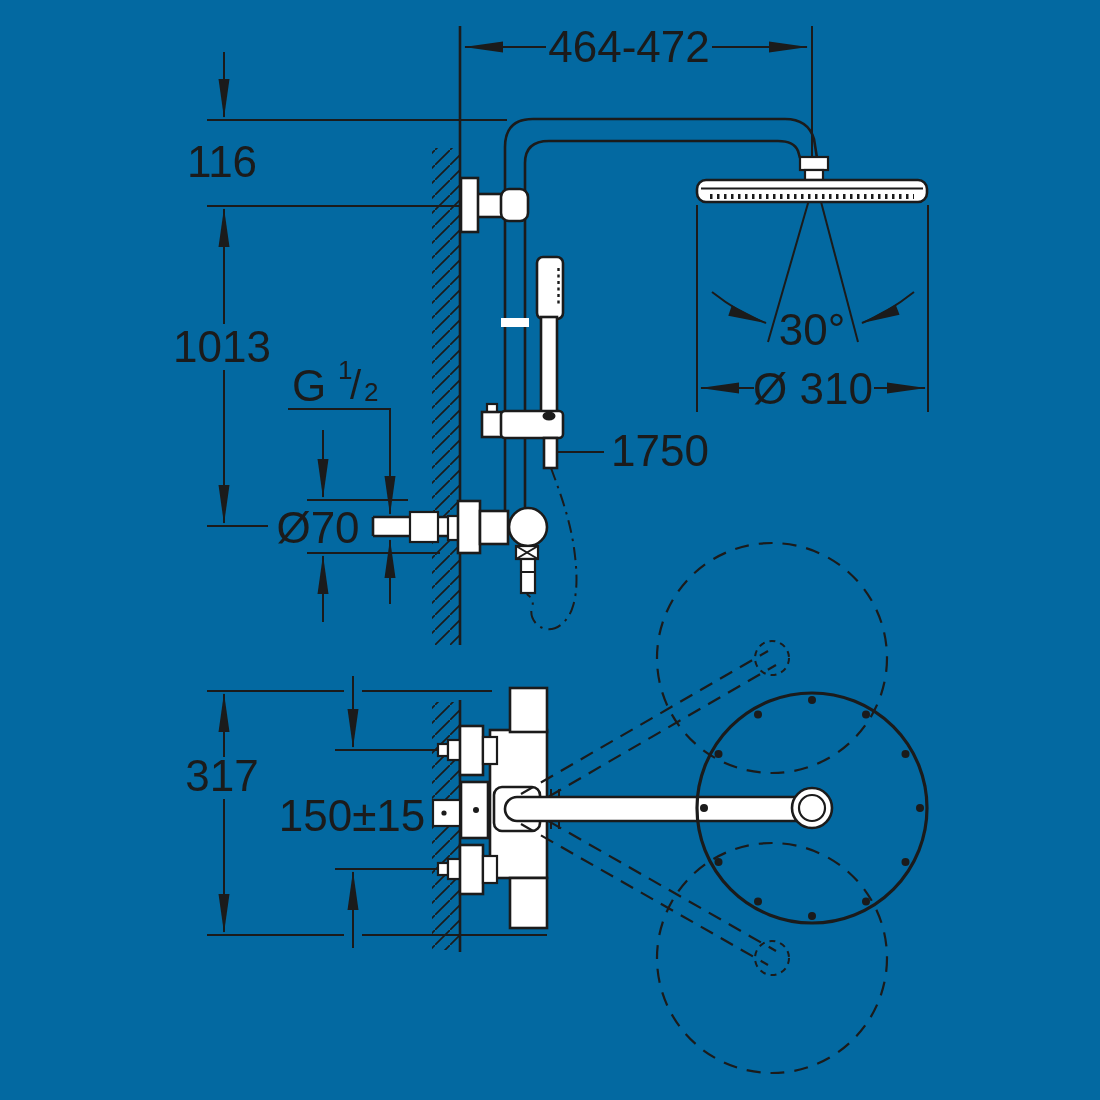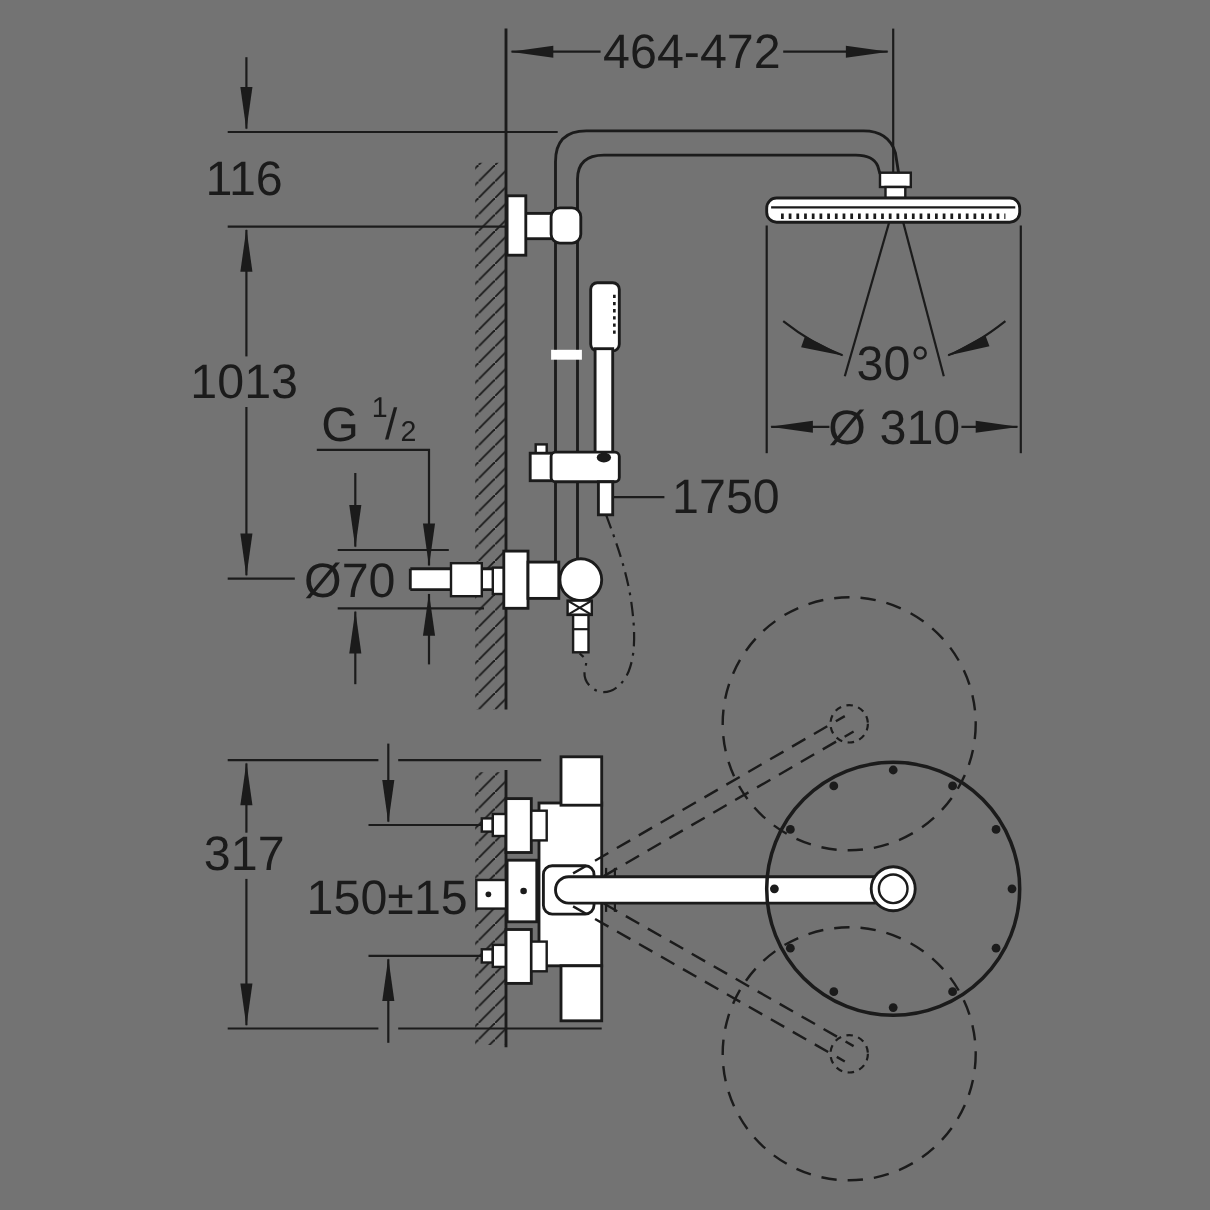--- a/index.html
+++ b/index.html
@@ -1,16 +1,16 @@
 <!DOCTYPE html>
 <html><head>
 <meta charset="utf-8">
 <style>
   html,body{margin:0;padding:0;background:#ffffff;}
-  .stage{width:1100px;height:1100px;position:relative;background:#737373;overflow:hidden;}
+  .stage{width:1100px;height:1100px;position:relative;background:#0369a1;overflow:hidden;}
   svg{display:block;}
   svg text{font-family:"Liberation Sans","DejaVu Sans",sans-serif;fill:#1b1b1b;}
   .t  {font-size:44px;}
   .ts {font-size:26px;}
   .tm {font-size:40px;}
   .thin {stroke:#1b1b1b;stroke-width:2;fill:none;}
   .part {stroke:#1b1b1b;stroke-width:2.6;fill:none;}
   .partf{stroke:#1b1b1b;stroke-width:2.6;fill:#ffffff;}
   .partf2{stroke:#1b1b1b;stroke-width:2.2;fill:#ffffff;}
   .bold {stroke:#1b1b1b;stroke-width:3.2;fill:none;}

